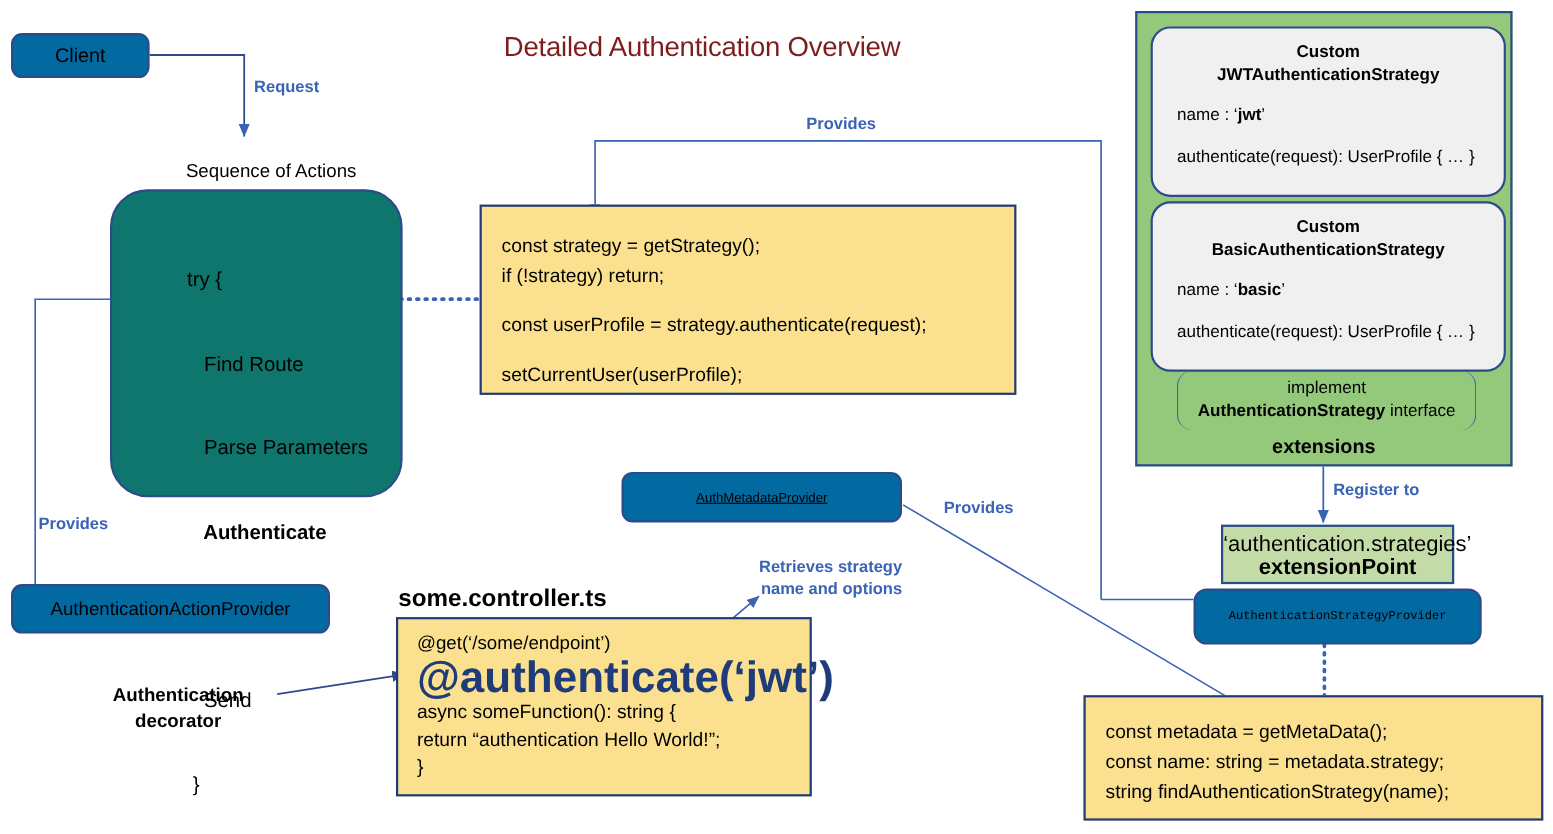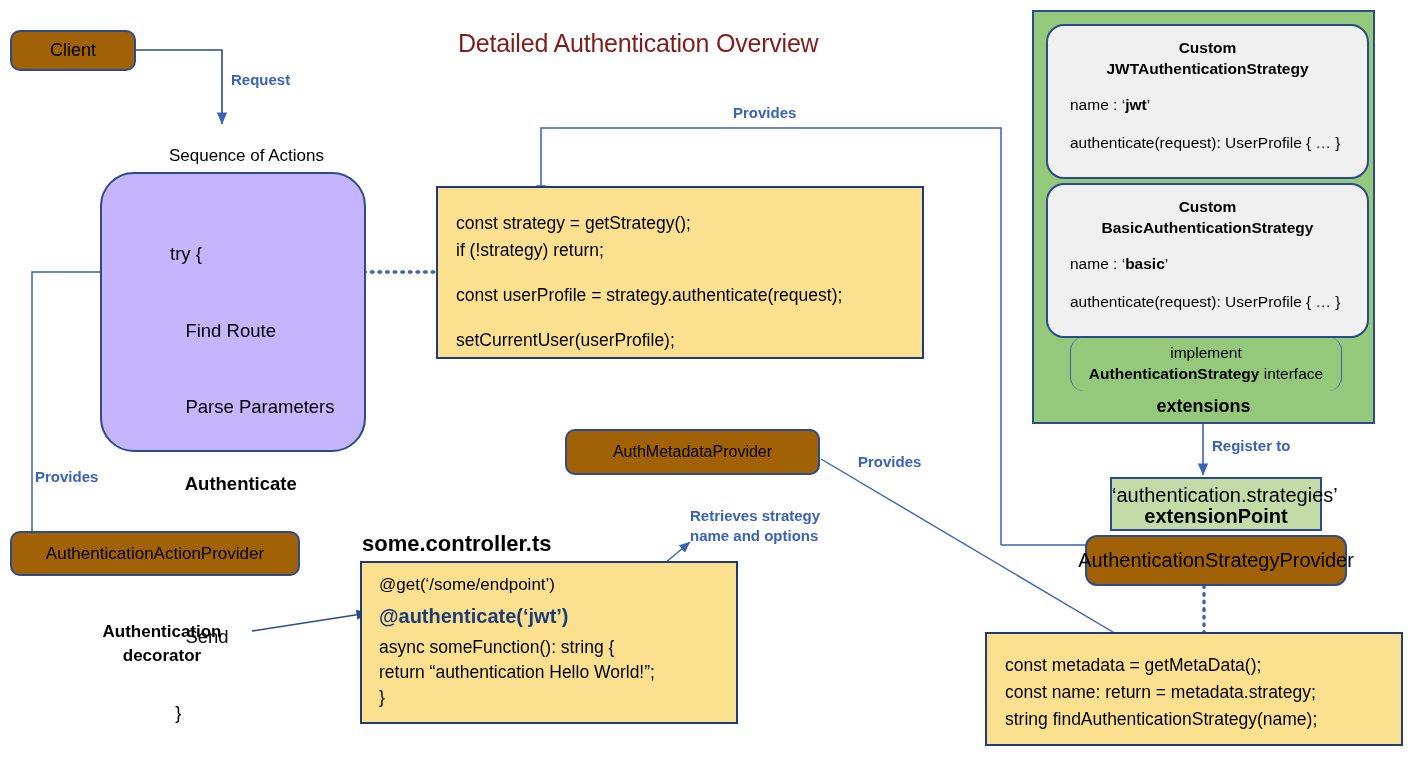--- a/index.html
+++ b/index.html
@@ -5,25 +5,25 @@
   html,body{margin:0;padding:0;background:#ffffff;}
   body{width:1412px;height:758px;position:relative;overflow:hidden;
        font-family:"Liberation Sans","DejaVu Sans",sans-serif;color:#000;}
   #canvas{position:absolute;left:0;top:0;width:1412px;height:758px;}
   svg.wires{position:absolute;left:0;top:0;width:1412px;height:758px;pointer-events:none;}
 
   .node{position:absolute;box-sizing:border-box;}
 
   
   .rounded-grey{
-    background:#a16207;border:2.5px solid #2C4B8B;border-radius:10px;
+    background:#0369a1;border:2.5px solid #2C4B8B;border-radius:10px;
     display:flex;align-items:center;justify-content:center;text-align:left;
   }
   .rounded-grey-lg{
-    background:#c4b5fd;border:2.5px solid #2C4B8B;border-radius:34px;
+    background:#0f766e;border:2.5px solid #2C4B8B;border-radius:34px;
   }
   .yellow{
     background:#FBE08F;border:2.5px solid #1F3C7A;
   }
   .green-wrap{
     background:#94C97B;border:2.5px solid #2C4B8B;
   }
   .inner-card{
     background:#F0F0F0;border:2.5px solid #2C4B8B;border-radius:18px;
   }
@@ -124,36 +124,36 @@
       </div>
       <div>if (!strategy) return;</div>
       <div style="height:18px;"></div>
       <div>const userProfile = strategy.authenticate(request);</div>
       <div style="height:18px;"></div>
       <div>setCurrentUser(userProfile);</div>
     </div>
   </div>
 
   <div class="node rounded-grey" style="left:565px;top:429px;width:255px;height:46px;">
-    <span style="font-size:16px;">AuthMetadataProvider</span>
+    <span style="font-size:12px;text-decoration:underline;">AuthMetadataProvider</span>
   </div>
 
   <div class="lbl-blue" style="left:858px;top:453px;">Provides</div>
 
-  <div class="lbl-blue" style="left:690px;top:506px;line-height:20px;">
+  <div class="lbl-blue" style="left:690px;top:506px;line-height:20px;text-align:right;">
     <div>Retrieves strategy</div>
     <div><b>name</b><span> and options</span></div>
   </div>
 
   <div class="lbl-bold" style="left:362px;top:531px;font-size:22px;">some.controller.ts</div>
 
   <div class="node yellow" style="left:360px;top:561px;width:378px;height:163px;">
     <div style="padding:10px 0 0 17px;">
       <div class="code" style="font-size:17px;line-height:24px;">@get(‘/some/endpoint’)</div>
-      <div style="font-size:20px;font-weight:bold;color:#1F3C7A;line-height:38px;">@authenticate(‘jwt’)</div>
+      <div style="font-size:40px;font-weight:bold;color:#1F3C7A;line-height:38px;">@authenticate(‘jwt’)</div>
       <div class="code" style="line-height:25px;">
         <span>async </span><b>someFunction(): string</b><span> {</span>
       </div>
       <div class="code" style="line-height:25px;">   return “authentication Hello World!”;</div>
       <div class="code" style="line-height:25px;">}</div>
     </div>
   </div>
 
   <div class="lbl-bold center" style="left:72px;top:620px;width:180px;text-align:center;line-height:24px;">
     <div>Authentication</div>
@@ -190,37 +190,37 @@
       <div>implement</div>
       <div><b>AuthenticationStrategy</b><span> interface</span></div>
     </div>
 
     <div class="center" style="position:absolute;left:0;top:384px;width:339px;font-weight:bold;font-size:18px;">extensions</div>
   </div>
 
   <div class="lbl-blue" style="left:1212px;top:437px;">Register to</div>
 
   <div class="node rounded-grey" style="left:1085px;top:535px;width:262px;height:51px;border-radius:12px;">
-    <span style="font-size:20px;">AuthenticationStrategyProvider</span>
+    <span style="font-size:11px;font-family:Liberation Mono, monospace;">AuthenticationStrategyProvider</span>
   </div>
 
   <div class="node green-light" style="left:1110px;top:477px;width:212px;height:54px;">
     <div class="center" style="padding-top:6px;font-size:20px;line-height:21px;">
       <div>‘authentication.strategies’</div>
       <div class="b">extensionPoint</div>
     </div>
   </div>
 
   <div class="node yellow" style="left:985px;top:632px;width:418px;height:114px;">
     <div class="code" style="padding:18px 0 0 18px;">
       <div>
         <span>const </span><b>metadata</b><span> = getMetaData();</span>
       </div>
       <div>
-        <span>const </span><b>name</b><span>: return = metadata.strategy;</span>
+        <span>const </span><b>name</b><span>: string = metadata.strategy;</span>
       </div>
       <div>
         <span>string </span><b>findAuthenticationStrategy(name);</b>
       </div>
     </div>
   </div>
 
 </div>
 
 </body></html>

